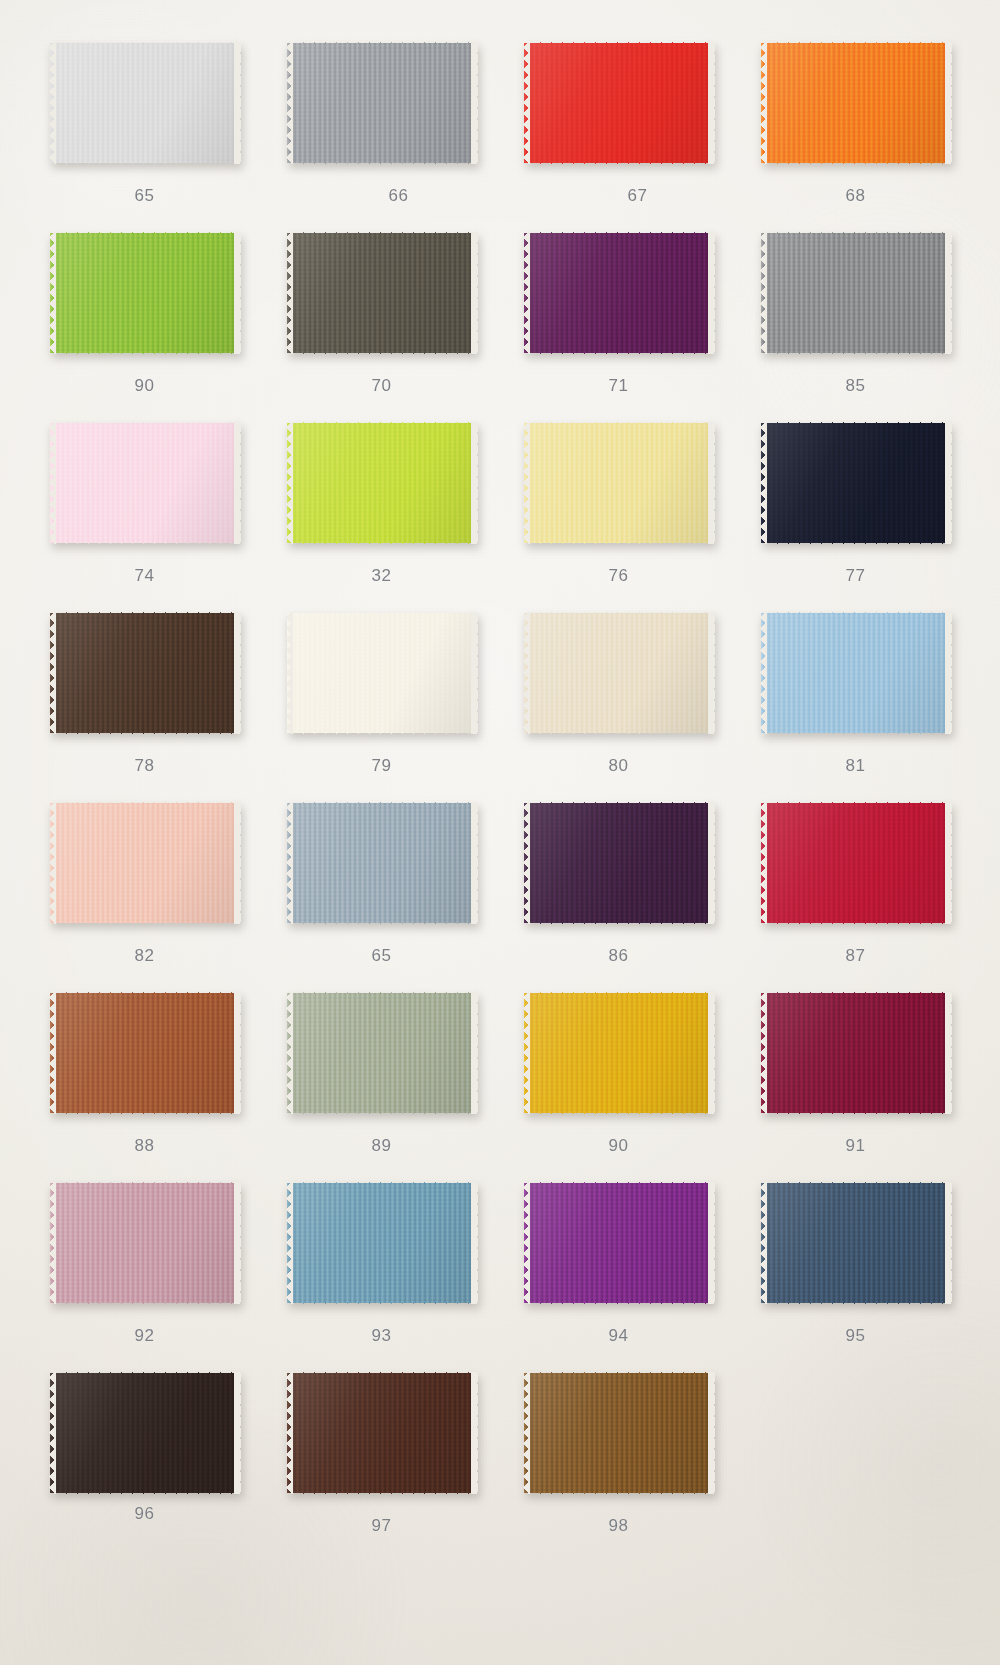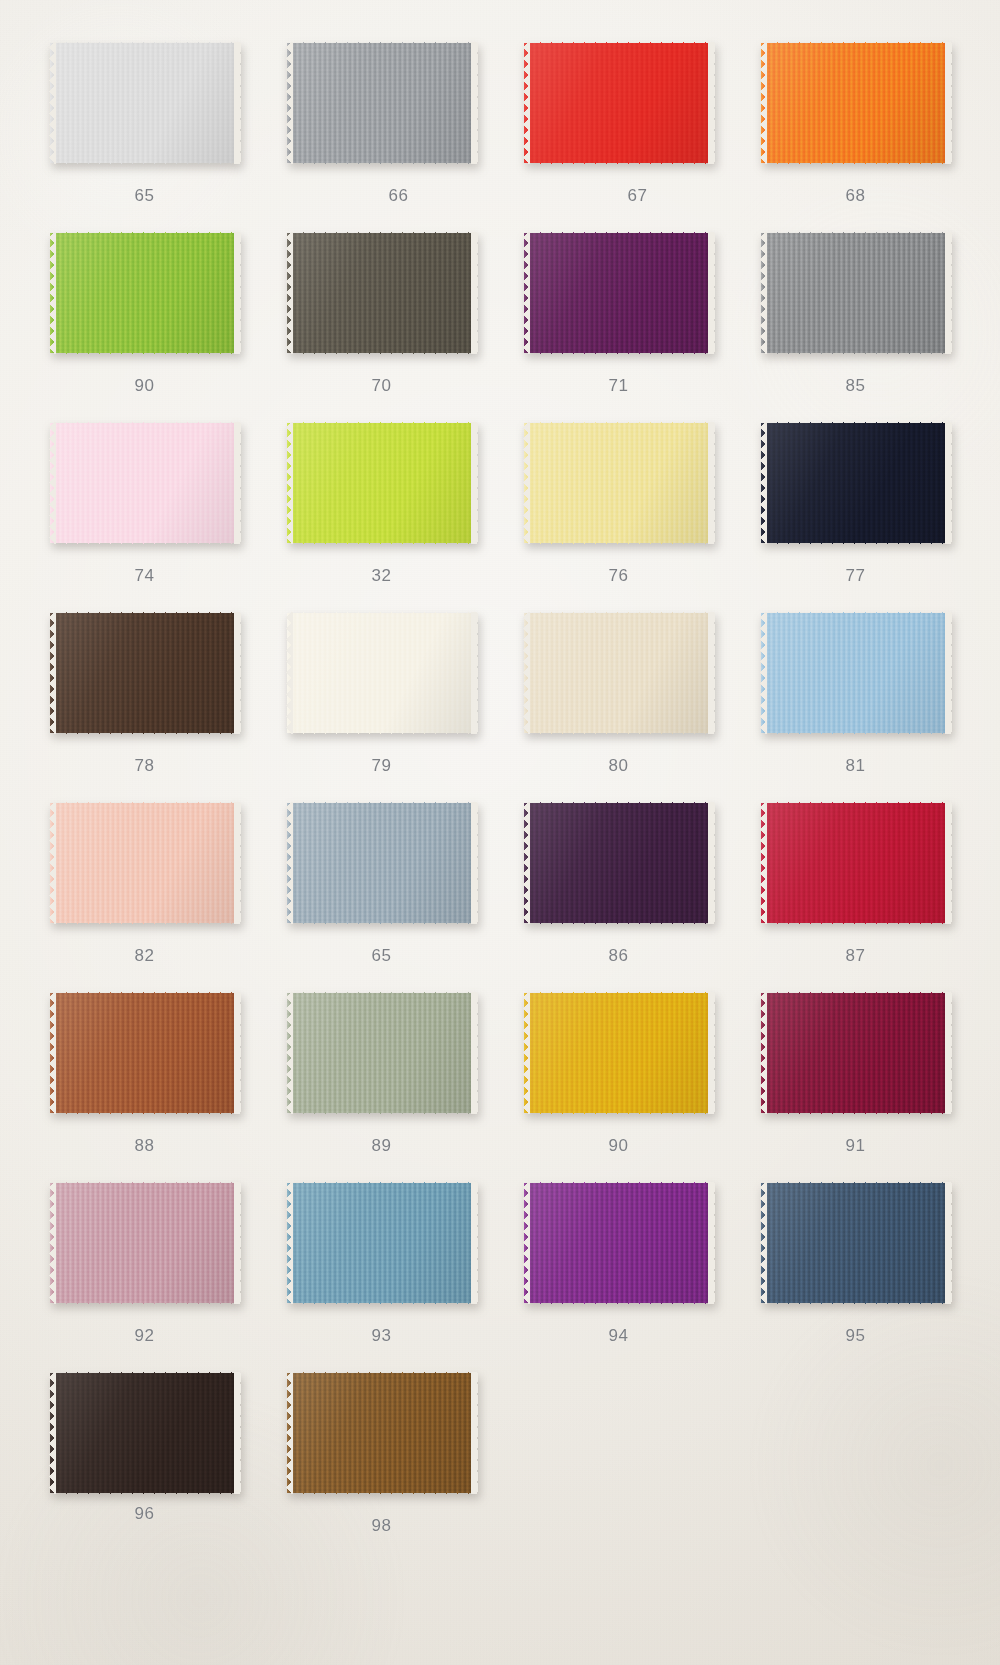--- a/index.html
+++ b/index.html
@@ -382,20 +382,28 @@
       <div class="cell">
         <div class="swatch-wrap">
           <div class="swatch" style="background-color: rgb(46, 34, 30);"></div>
           <div class="notch-l" style="background: repeating-conic-gradient(from 45deg at 0px 50%, rgb(239, 236, 229) 0deg, rgb(239, 236, 229) 90deg, transparent 90deg, transparent 180deg) 0% 0% / 11px 11px;"></div>
           <div class="notch-r" style="background: repeating-conic-gradient(from 225deg at 100% 50%, rgb(239, 236, 229) 0deg, rgb(239, 236, 229) 90deg, transparent 90deg, transparent 180deg) 0% 0% / 11px 11px;"></div>
         </div>
         <div class="label" style="color: rgb(124, 127, 132); margin-top: 10px;">96</div>
       </div>
       <div class="cell">
         <div class="swatch-wrap">
+          <div class="swatch" style="background-color: rgb(77, 43, 32);"></div>
+          <div class="notch-l" style="background: repeating-conic-gradient(from 45deg at 0px 50%, rgb(239, 236, 229) 0deg, rgb(239, 236, 229) 90deg, transparent 90deg, transparent 180deg) 0% 0% / 11px 11px;"></div>
+          <div class="notch-r" style="background: repeating-conic-gradient(from 225deg at 100% 50%, rgb(239, 236, 229) 0deg, rgb(239, 236, 229) 90deg, transparent 90deg, transparent 180deg) 0% 0% / 11px 11px;"></div>
+        </div>
+        <div class="label" style="color: rgb(124, 127, 132);">97</div>
+      </div>
+      <div class="cell">
+        <div class="swatch-wrap">
           <div class="swatch" style="background-color: rgb(125, 85, 38);"></div>
           <div class="notch-l" style="background: repeating-conic-gradient(from 45deg at 0px 50%, rgb(239, 236, 229) 0deg, rgb(239, 236, 229) 90deg, transparent 90deg, transparent 180deg) 0% 0% / 11px 11px;"></div>
           <div class="notch-r" style="background: repeating-conic-gradient(from 225deg at 100% 50%, rgb(239, 236, 229) 0deg, rgb(239, 236, 229) 90deg, transparent 90deg, transparent 180deg) 0% 0% / 11px 11px;"></div>
         </div>
         <div class="label" style="color: rgb(124, 127, 132);">98</div>
       </div>
     </div>
 </div>
 
 </body></html>

